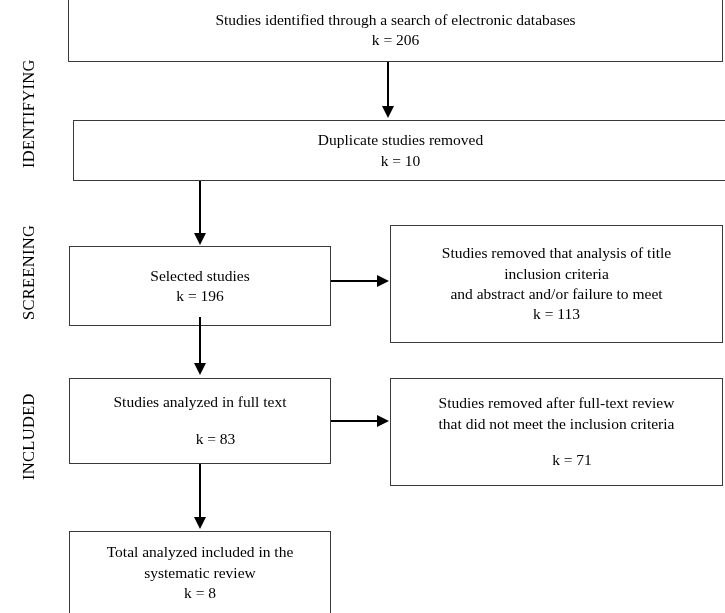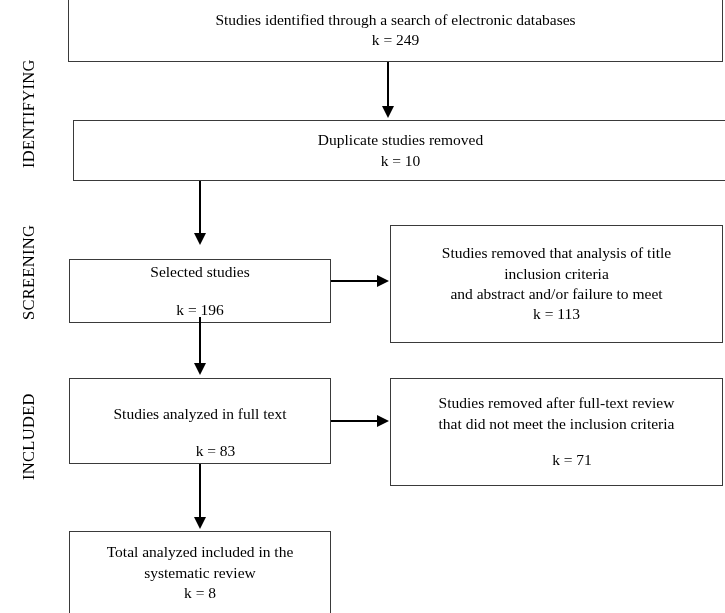--- a/index.html
+++ b/index.html
@@ -103,53 +103,53 @@
   <div class="stage-label" style="left:21px; top:0px;">
     <span style="top:320px; left:0;">SCREENING</span>
   </div>
 
   <div class="stage-label" style="left:21px; top:0px;">
     <span style="top:480px; left:0;">INCLUDED</span>
   </div>
 
   <div class="box" style="left:68px; top:-2px; width:655px; height:64px;">
     <span class="line">Studies identified through a search of electronic databases</span>
-    <span class="kval">k = 249</span>
+    <span class="kval">k = 206</span>
   </div>
 
   <div class="vline" style="left:387px; top:62px; height:46px;"></div>
   <div class="arrow-down" style="left:381.5px; top:106px;"></div>
 
   <div class="box" style="left:73px; top:120px; width:655px; height:61px;">
     <span class="line">Duplicate studies removed</span>
     <span class="kval">k = 10</span>
   </div>
 
   <div class="vline" style="left:199px; top:181px; height:54px;"></div>
   <div class="arrow-down" style="left:193.5px; top:233px;"></div>
 
-  <div class="box" style="left:69px; top:259px; width:262px; height:64px;justify-content:space-between;">
+  <div class="box" style="left:69px; top:246px; width:262px; height:80px;">
     <span class="line">Selected studies</span>
     <span class="kval">k = 196</span>
   </div>
 
   <div class="hline" style="left:331px; top:280px; width:48px;"></div>
   <div class="arrow-right" style="left:377px; top:274.5px;"></div>
 
   <div class="box" style="left:390px; top:225px; width:333px; height:118px;">
     <span class="line">Studies removed that analysis of title</span>
     <span class="line">inclusion criteria</span>
     <span class="line">and abstract and/or failure to meet</span>
     <span class="kval">k = 113</span>
   </div>
 
   <div class="vline" style="left:199px; top:317px; height:48px;"></div>
   <div class="arrow-down" style="left:193.5px; top:363px;"></div>
 
-  <div class="box gap-k" style="left:69px; top:378px; width:262px; height:86px;justify-content:flex-end;">
+  <div class="box gap-k" style="left:69px; top:378px; width:262px; height:86px;">
     <span class="line">Studies analyzed in full text</span>
     <span class="kval">k = 83</span>
   </div>
 
   <div class="hline" style="left:331px; top:420px; width:48px;"></div>
   <div class="arrow-right" style="left:377px; top:414.5px;"></div>
 
   <div class="box gap-k" style="left:390px; top:378px; width:333px; height:108px;">
     <span class="line">Studies removed after full-text review</span>
     <span class="line">that did not meet the inclusion criteria</span>

